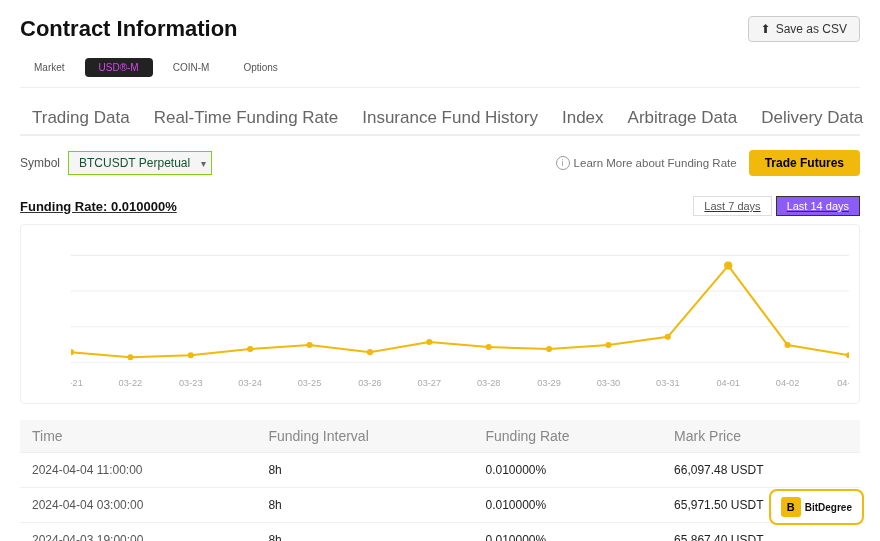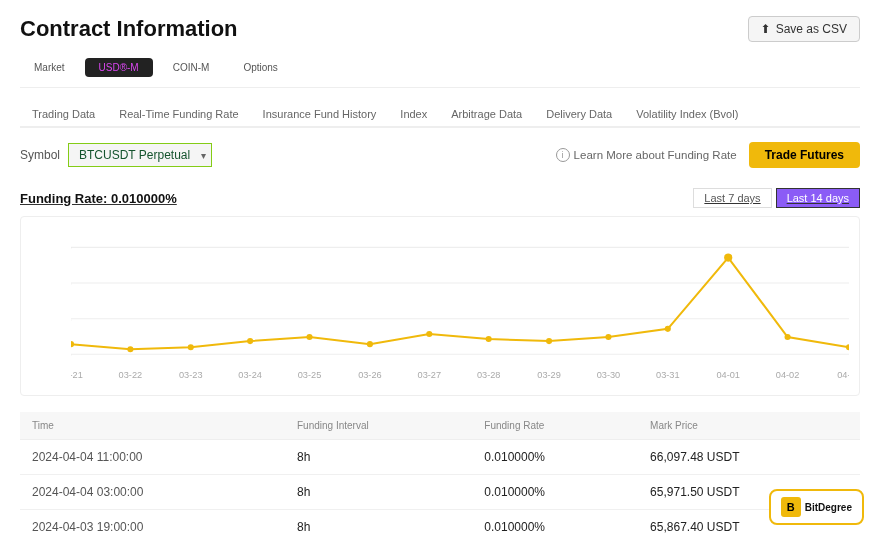--- a/index.html
+++ b/index.html
@@ -65,21 +65,21 @@
     
     .sub-nav {
       display: flex;
       gap: 0;
       align-items: center;
       margin-bottom: 14px;
       border-bottom: 2px solid #eee;
     }
     .sub-nav-tab {
       padding: 6px 12px;
-      font-size: 11px;
+      font-size: 17px;
       color: #666;
       cursor: pointer;
       border: none;
       background: transparent;
       white-space: nowrap;
       border-bottom: 2px solid transparent;
       margin-bottom: -2px;
     }
     .sub-nav-tab.active {
       color: #111;
@@ -218,21 +218,21 @@
     }
     .data-table thead tr {
       background: #f7f7f7;
     }
     .data-table th {
       padding: 8px 12px;
       text-align: left;
       font-weight: 500;
       color: #888;
       border-bottom: 1px solid #eee;
-      font-size: 10px;
+      font-size: 14px;
     }
     .data-table td {
       padding: 10px 12px;
       border-bottom: 1px solid #f0f0f0;
       color: #222;
     }
     .data-table td:first-child { color: #555; font-weight: 500; }
 
     
     .bitdegree-badge {

